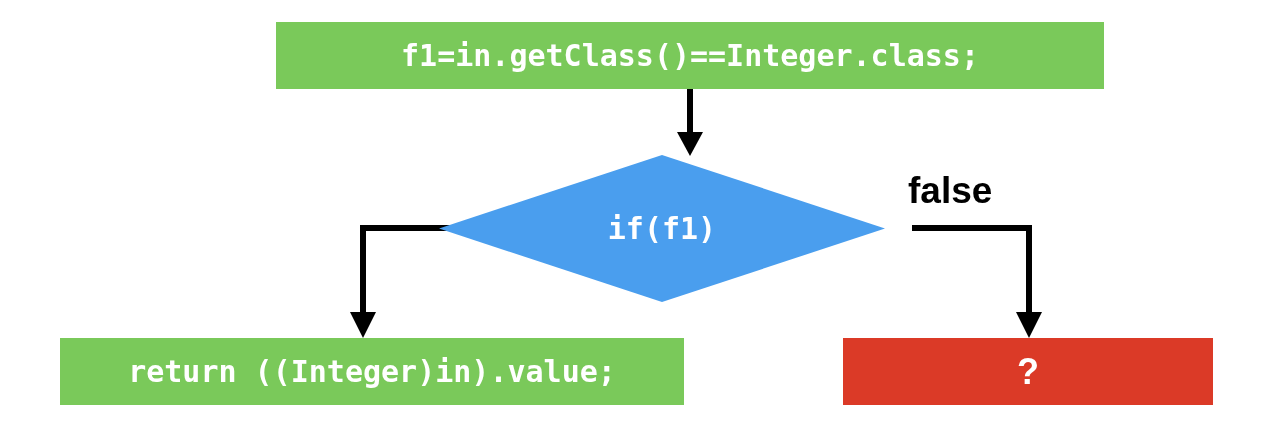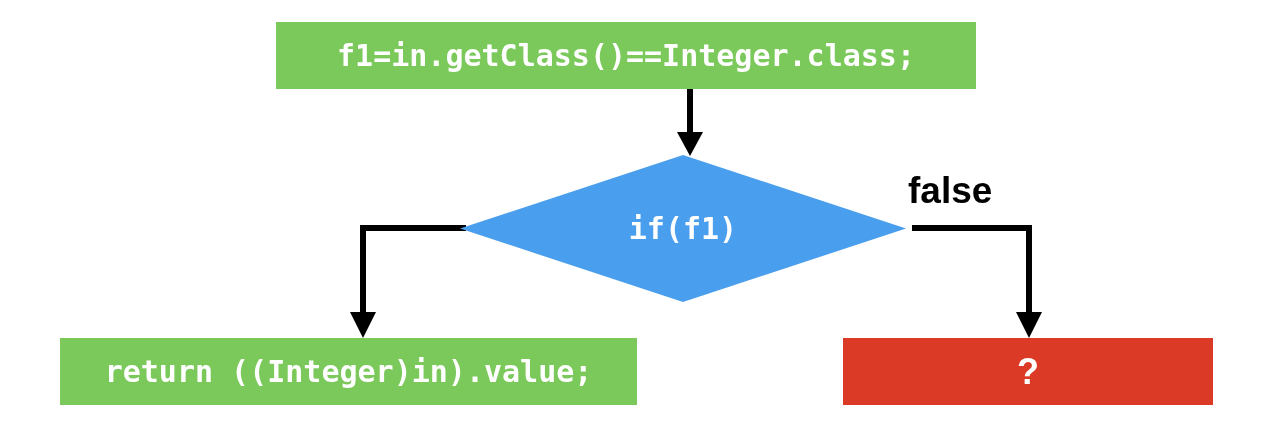--- a/index.html
+++ b/index.html
@@ -31,51 +31,51 @@
     font-weight: bold;
     color: #ffffff;
     white-space: pre;
     line-height: 1;
     letter-spacing: 0px;
   }
   
   #node-assign {
     left: 276px;
     top: 22px;
-    width: 700px;
+    width: 828px;
     height: 67px;
     align-items: center;
   }
   #node-assign .node-label {
     font-size: 30px;
   }
   
   #node-decision {
-    left: 460px;
+    left: 439px;
     top: 155px;
     width: 446px;
     height: 147px;
   }
   #node-decision .diamond-shape {
     position: absolute;
     left: 0;
     top: 0;
     width: 100%;
     height: 100%;
   }
   #node-decision .node-label {
     position: relative;
     font-size: 30px;
     z-index: 2;
   }
   
   #node-return {
     left: 60px;
     top: 338px;
-    width: 577px;
+    width: 624px;
     height: 67px;
   }
   #node-return .node-label {
     font-size: 30px;
   }
   
   #node-unknown {
     left: 843px;
     top: 338px;
     width: 370px;

